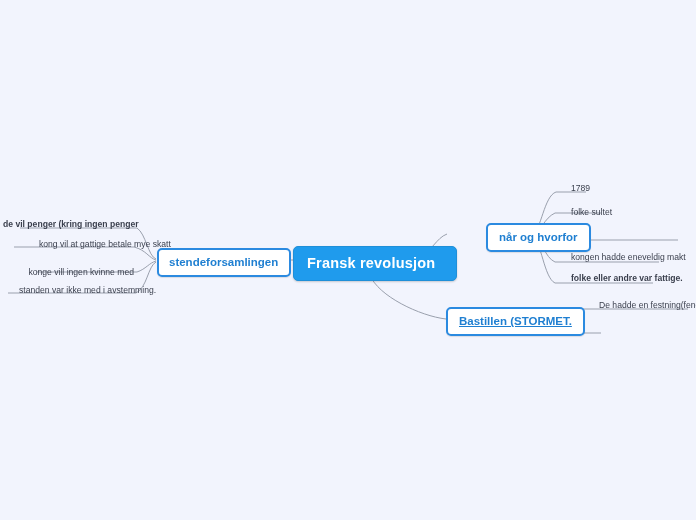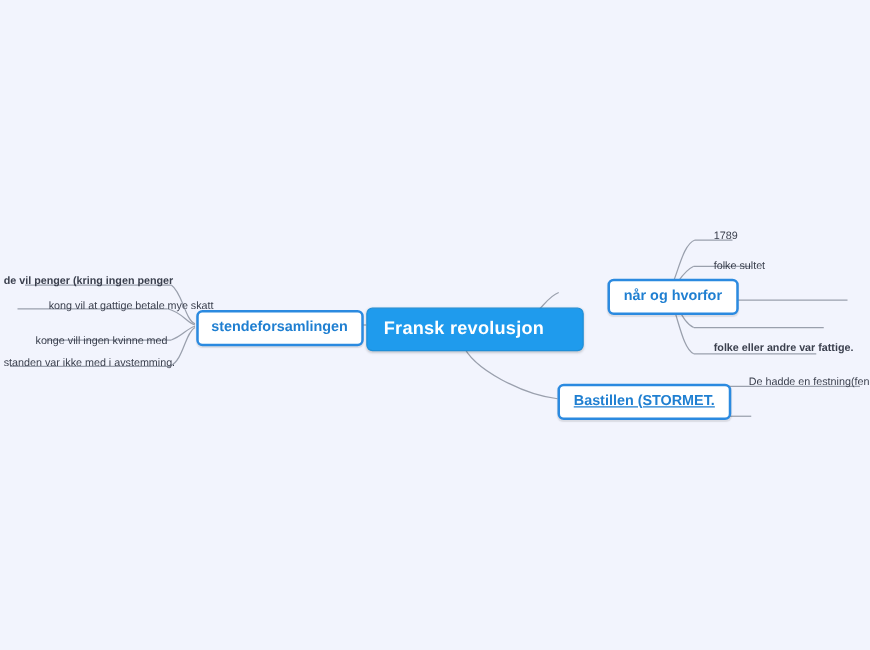--- a/index.html
+++ b/index.html
@@ -37,21 +37,21 @@
 
   
   .node-root {
     background: #1f9bed;
     color: #ffffff;
     border: 1px solid #1f8fd8;
     border-radius: 5px;
     font-size: 14.5px;
     font-weight: bold;
     letter-spacing: 0.2px;
-    padding: 8px 31px 9px 13px;
+    padding: 8px 21px 9px 13px;
     box-shadow: 0 1px 2px rgba(0,0,0,0.18);
   }
 
   
   .node-branch {
     background: #ffffff;
     color: #1f7fd1;
     border: 2px solid #2b8ae0;
     border-radius: 5px;
     font-size: 11.5px;
@@ -118,22 +118,23 @@
 
   <div class="node node-branch" style="left:157px; top:248px;padding-left:10px;">stendeforsamlingen</div>
 
   <div class="node node-branch" style="left:446px; top:223px;margin-left:40px;">når og hvorfor</div>
 
   <div class="node node-branch" style="left:446px; top:307px;text-decoration:underline;">Bastillen (STORMET.</div>
 
   <div class="node node-leaf leaf-left" style="left:0px; top:218px; width:137px;font-weight:bold;">de vil penger (kring ingen penger</div>
   <div class="node node-leaf leaf-left" style="left:16px; top:238px; width:110px;margin-left:20px;">kong vil at gattige betale mye skatt</div>
   <div class="node node-leaf leaf-left" style="left:0px; top:266px; width:137px;">konge vill ingen kvinne med</div>
-  <div class="node node-leaf leaf-left" style="left:0px; top:284px; width:120px;">standen var ikke med i avstemming.</div>
+  <div class="node node-leaf leaf-left" style="left:16px; top:284px; width:120px;">standen var ikke med i avstemming.</div>
 
   <div class="node node-leaf leaf-right" style="left:556px; top:182px;">1789</div>
   <div class="node node-leaf leaf-right" style="left:556px; top:206px;">folke sultet</div>
+  <div class="node node-leaf leaf-right" style="left:556px; top:251px;">kongen hadde eneveldig makt</div>
   <div class="node node-leaf leaf-right" style="left:556px; top:272px;font-weight:bold;">folke eller andre var fattige.</div>
 
   <div class="node node-leaf leaf-right" style="left:584px; top:299px;">De hadde en festning(fengsel.</div>
   <div class="node node-leaf leaf-right" style="left:584px; top:323px; min-width:18px; min-height:9px;"></div>
 
 </div>
 
 </body></html>

